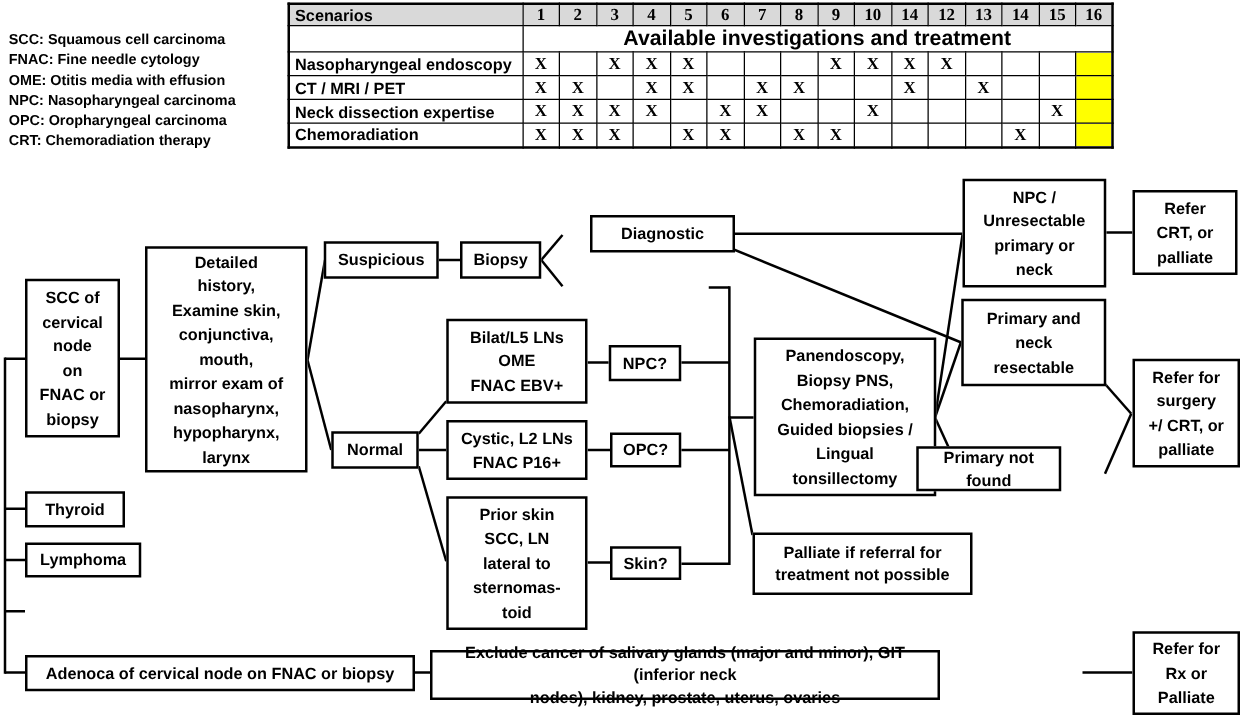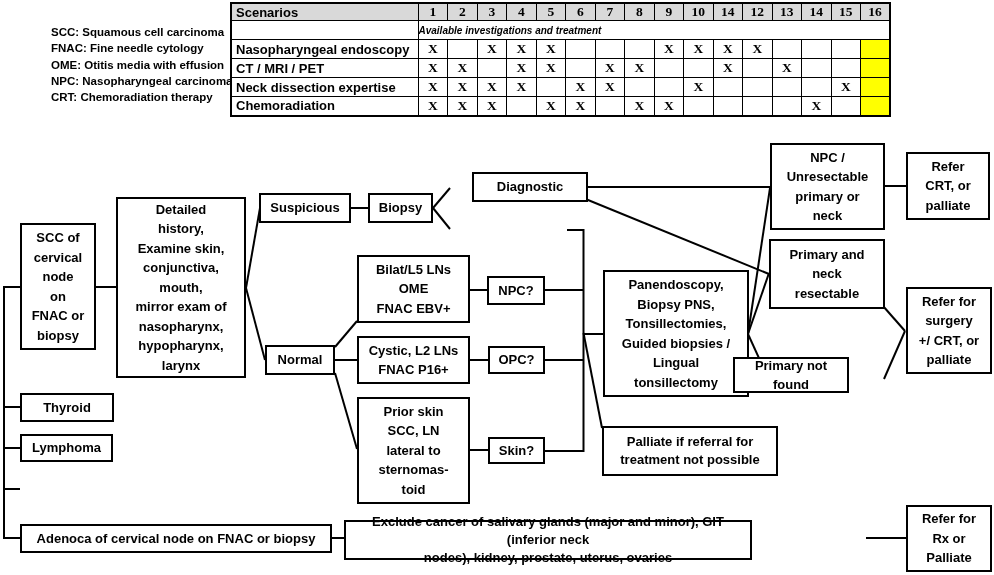--- a/index.html
+++ b/index.html
@@ -1,32 +1,32 @@
 <!DOCTYPE html>
 <html><head>
 <meta charset="utf-8">
 <style>
   html,body{margin:0;padding:0;background:#fff;}
   #canvas{
     position:relative;width:994px;height:575px;background:#ffffff;
     font-family:"Liberation Sans",sans-serif;color:#000;overflow:hidden;
   }
   
-  .legend{position:absolute;left:7px;top:24px;font-size:11.5px;font-weight:bold;line-height:16.3px;white-space:nowrap;margin-left:44px;}
+  .legend{position:absolute;left:7px;top:24px;font-size:11.5px;font-weight:bold;line-height:16.3px;white-space:nowrap;}
   
   table.scen{position:absolute;left:230px;top:2px;border-collapse:collapse;table-layout:fixed;border:2px solid #000;background:#fff;}
   table.scen col.cl{width:187px;}
   table.scen col.cn{width:29.5px;}
   table.scen th,table.scen td{border:1.5px solid #000;padding:0;font-weight:bold;overflow:hidden;}
   table.scen tr{height:19px;padding-left:29px;}
   table.scen tr.hrow{height:17px;}
   table.scen tr.hrow th{background:#D9D9D9;}
   .scen .lbl{font-size:13px;text-align:left;padding-left:4px;white-space:nowrap;}
   .scen .num{font-family:"Liberation Serif",serif;font-size:13.5px;text-align:center;}
-  .scen .sub{font-size:10px;font-style:italic;}
+  .scen .sub{font-size:17px;text-align:center;}
   .scen td.mark{font-family:"Liberation Serif",serif;font-size:13.5px;text-align:center;}
   .scen td.hl{background:#FFFF00;}
   
   #connectors{position:absolute;left:0;top:0;z-index:1;}
   .fb{
     position:absolute;z-index:2;box-sizing:border-box;background:#fff;
     border:2.5px solid #000;display:flex;align-items:center;justify-content:center;
     text-align:center;font-weight:bold;font-size:13px;line-height:19.5px;
     white-space:pre-line;padding:0 1px;
   }
@@ -35,20 +35,21 @@
 </head>
 <body>
 
 <div id="canvas">
 
   <div class="legend">
     <div>SCC: Squamous cell carcinoma</div>
     <div>FNAC: Fine needle cytology</div>
     <div>OME: Otitis media with effusion</div>
     <div>NPC: Nasopharyngeal carcinoma</div>
+    <div>OPC: Oropharyngeal carcinoma</div>
     <div>CRT: Chemoradiation therapy</div>
   </div>
 
   <table class="scen">
     <colgroup>
       <col class="cl">
         <col class="cn">
         <col class="cn">
         <col class="cn">
         <col class="cn">
@@ -248,21 +249,21 @@
 FNAC P16+</div>
   <div class="fb" style="left:488px;top:346px;width:57px;height:28px">OPC?</div>
   <div class="fb" style="left:357px;top:397px;width:113px;height:107px">Prior skin
 SCC, LN
 lateral to
 sternomas-
 toid</div>
   <div class="fb" style="left:488px;top:437px;width:57px;height:27px">Skin?</div>
   <div class="fb" style="left:603px;top:270px;width:146px;height:127px">Panendoscopy,
 Biopsy PNS,
-Tonsillectomies,
+Chemoradiation,
 Guided biopsies /
 Lingual
 tonsillectomy</div>
   <div class="fb small" style="left:602px;top:426px;width:176px;height:50px">Palliate if referral for
 treatment not possible</div>
   <div class="fb" style="left:770px;top:143px;width:115px;height:87px">NPC /
 Unresectable
 primary or
 neck</div>
   <div class="fb" style="left:906px;top:152px;width:84px;height:68px">Refer
@@ -270,21 +271,21 @@
 palliate</div>
   <div class="fb" style="left:769px;top:239px;width:116px;height:70px">Primary and
 neck
 resectable</div>
   <div class="fb" style="left:733px;top:357px;width:116px;height:36px">Primary not
 found</div>
   <div class="fb" style="left:906px;top:287px;width:86px;height:87px">Refer for
 surgery
 +/ CRT, or
 palliate</div>
-  <div class="fb" style="left:20px;top:393px;width:94px;height:29px">Thyroid</div>
+  <div class="fb" style="left:20px;top:393px;width:80px;height:29px">Thyroid</div>
   <div class="fb" style="left:20px;top:434px;width:93px;height:28px">Lymphoma</div>
   <div class="fb" style="left:20px;top:524px;width:312px;height:29px">Adenoca of cervical node on FNAC or biopsy</div>
   <div class="fb small" style="left:344px;top:520px;width:408px;height:40px">Exclude cancer of salivary glands (major and minor), GIT (inferior neck
 nodes), kidney, prostate, uterus, ovaries</div>
   <div class="fb" style="left:906px;top:505px;width:86px;height:67px">Refer for
 Rx or
 Palliate</div>
 
 </div>
 

